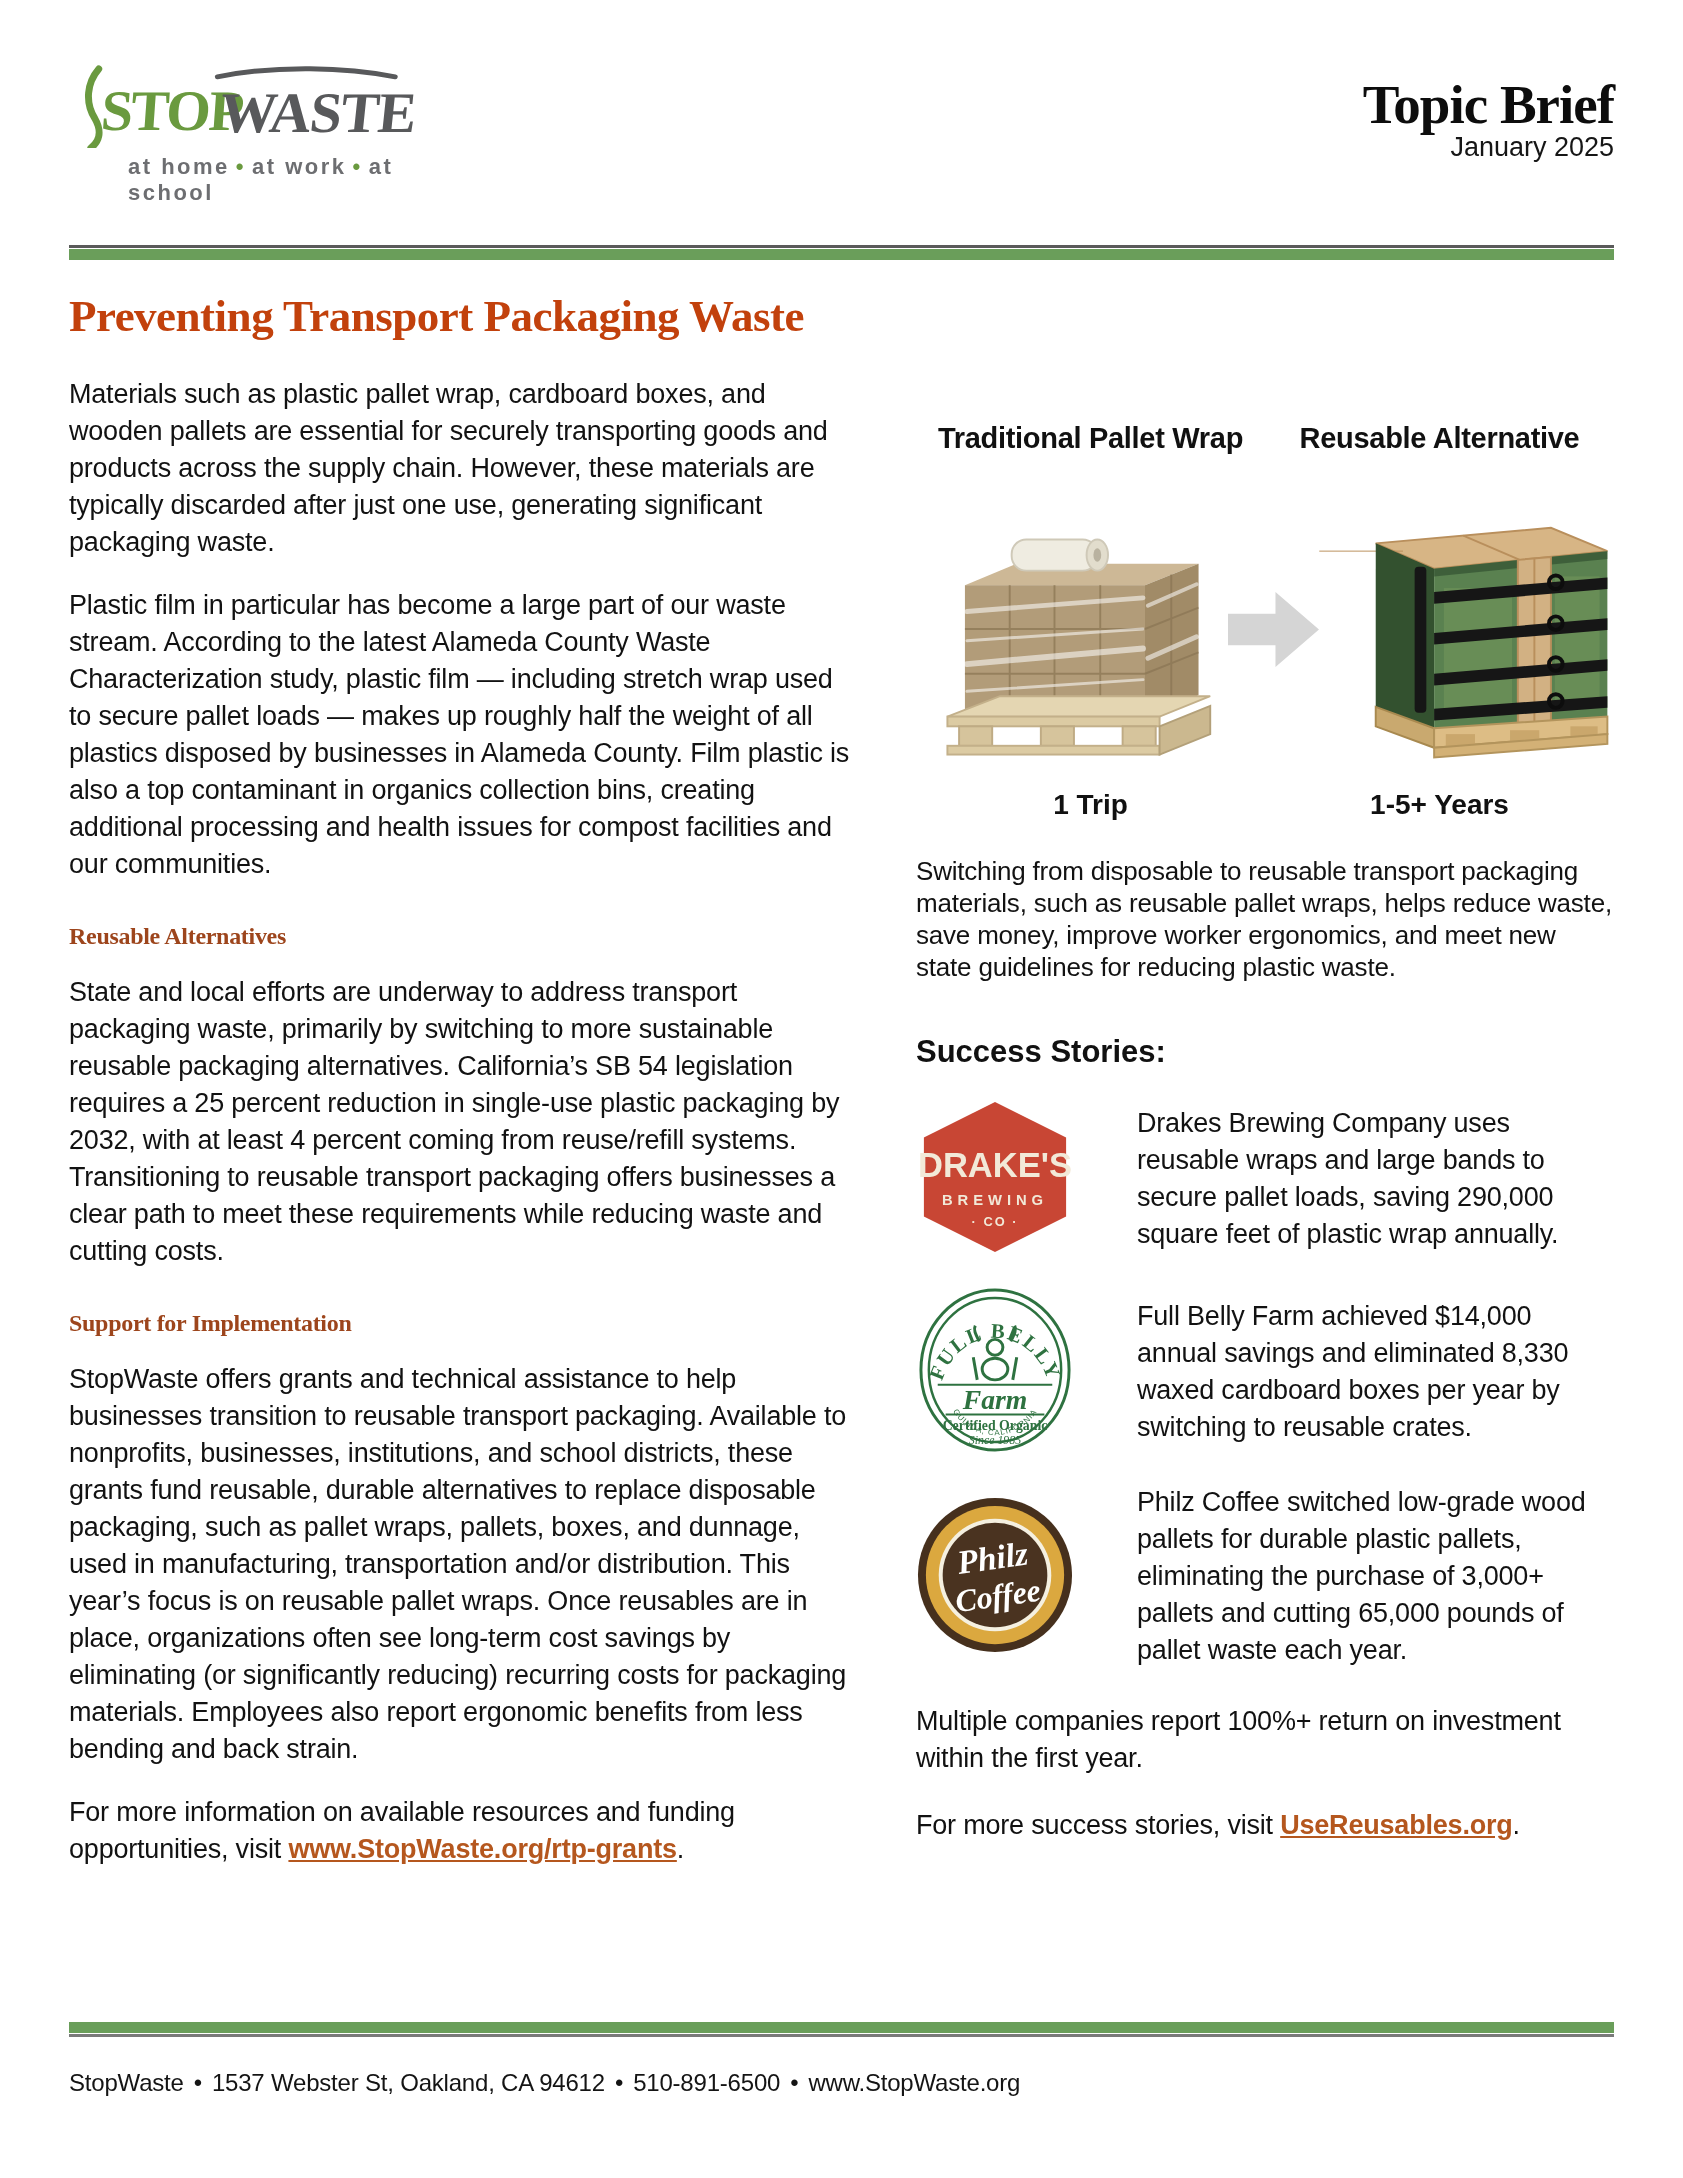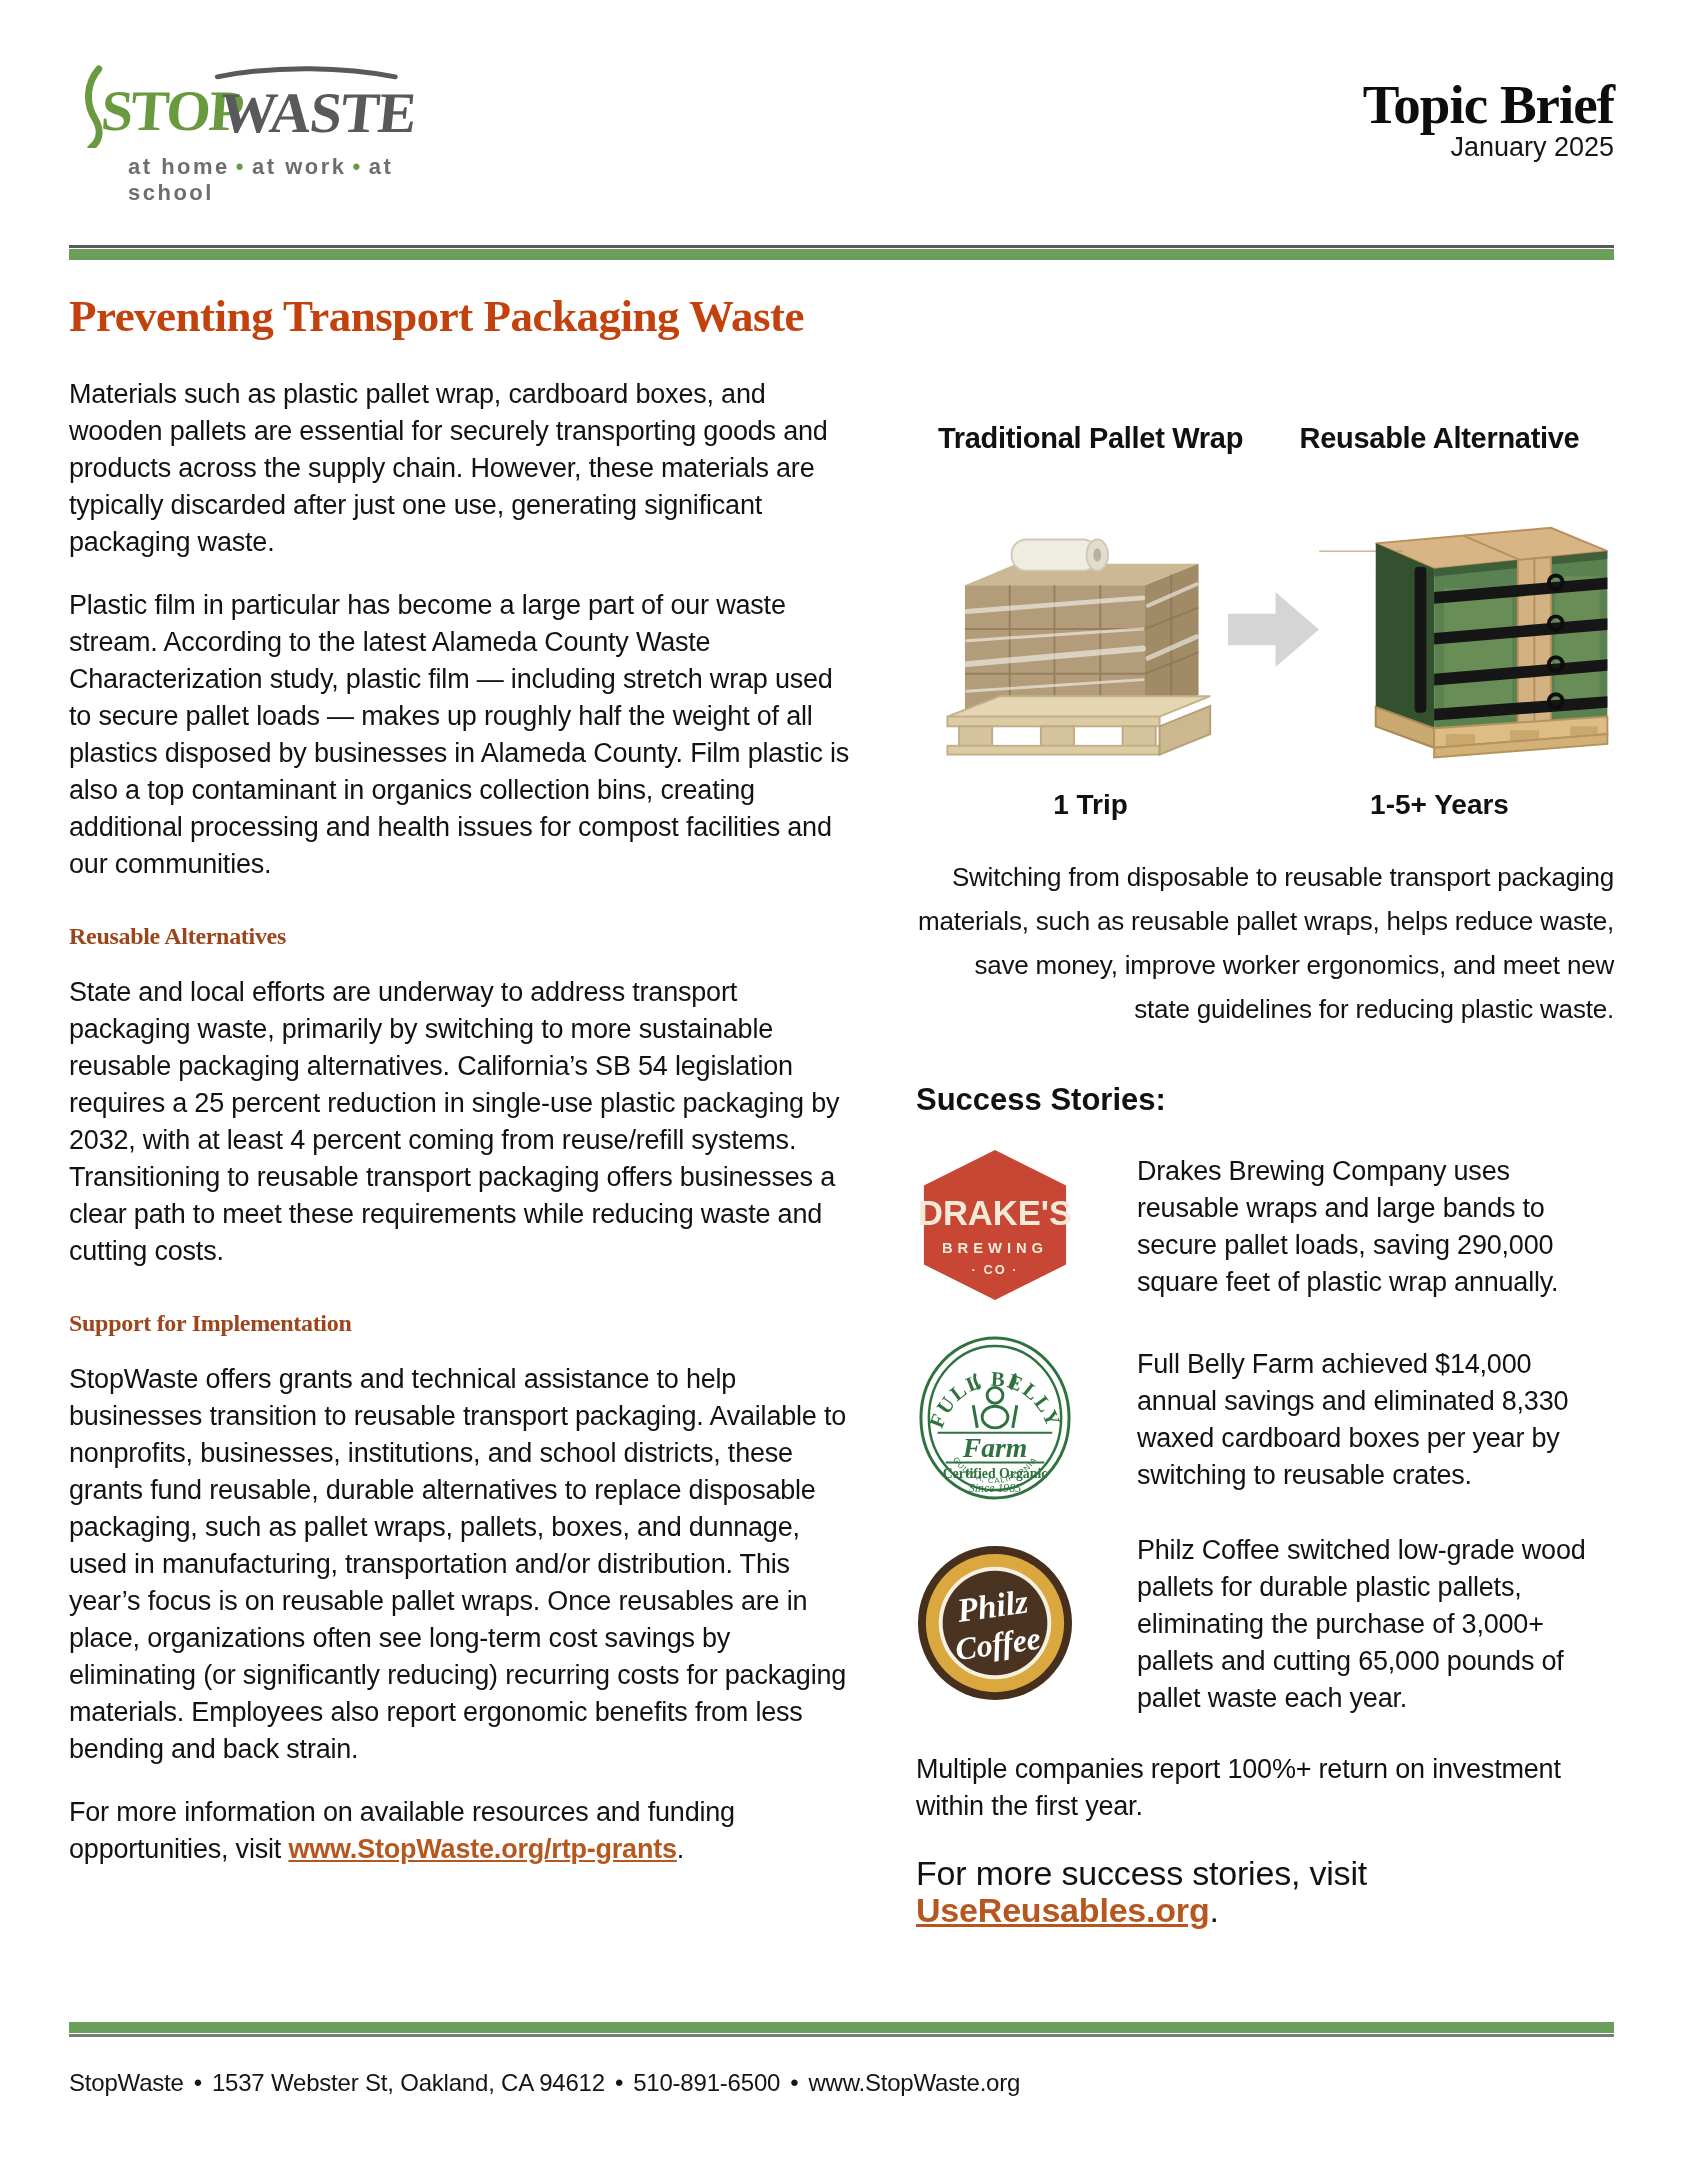--- a/index.html
+++ b/index.html
@@ -55,30 +55,30 @@
   a.doc-link{color:#b5571e;font-weight:bold;text-decoration:underline;}
   
   .figure{padding-top:46px;}
   .fig-labels,.fig-captions{display:flex;text-align:center;}
   .fig-labels > div{flex:1;font-weight:bold;font-size:29px;letter-spacing:-0.3px;}
   .fig-captions > div{flex:1;font-weight:bold;font-size:28px;}
   .fig-images{display:flex;align-items:center;margin-top:28px;margin-bottom:14px;}
   .fig-img{flex:0 0 312px;height:292px;}
   .fig-arrow{flex:1;display:flex;justify-content:center;align-items:center;}
   .fig-caption{
-    text-align:right;font-size:26px;line-height:44px;
+    text-align:left;font-size:26px;line-height:32px;
     margin-top:34px;color:#121212;letter-spacing:-0.2px;
   }
   
   .success-h{font-weight:bold;font-size:31px;margin:51px 0 28px 0;}
   .story{display:flex;align-items:center;margin-bottom:26px;}
   .story-logo{flex:0 0 166px;margin-right:55px;}
   .story-text{font-size:27px;line-height:37px;letter-spacing:-0.2px;color:#121212;}
   .roi-p{font-size:27px;line-height:37px;margin:34px 0 0 0;letter-spacing:-0.2px;}
-  .more-p{font-size:34px;line-height:37px;margin:30px 0 0 0;letter-spacing:-0.2px;}
+  .more-p{font-size:27px;line-height:37px;margin:30px 0 0 0;letter-spacing:-0.2px;}
   
   .footer{position:absolute;left:69px;right:69px;top:2022px;}
   .footer-text{
     text-align:left;font-size:24px;color:#141414;margin-top:32px;letter-spacing:-0.2px;
   }
   .footer-text .sep{padding:0 10px;}
 </style>
 </head>
 <body>
 

